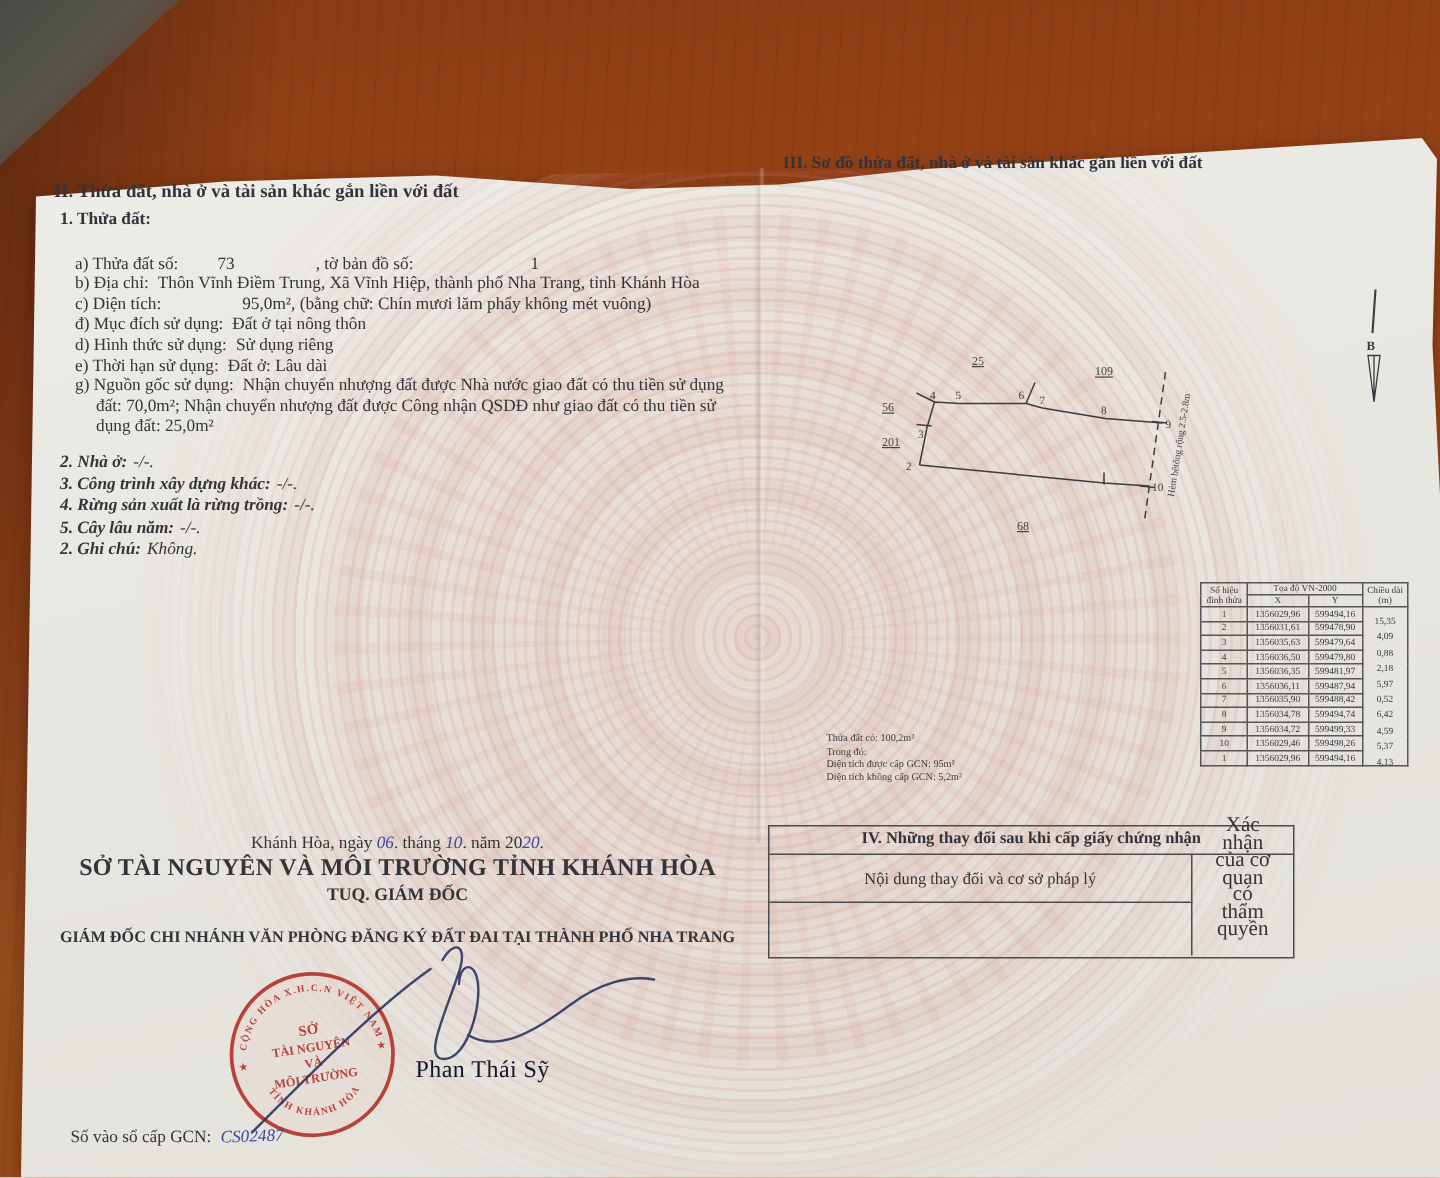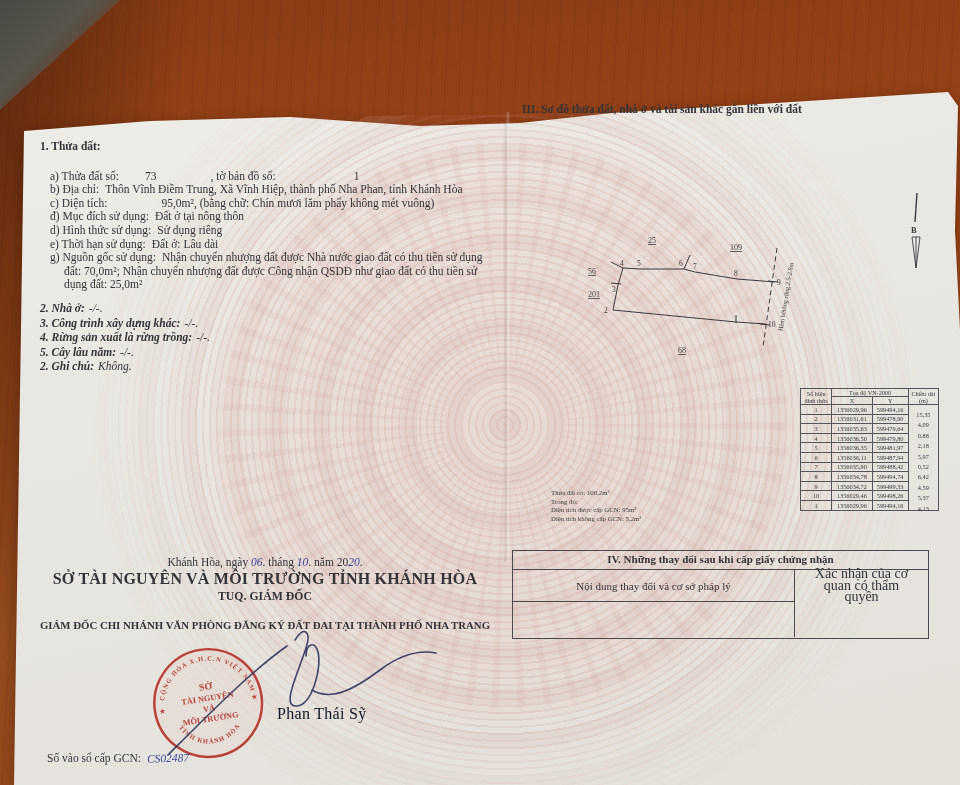--- a/index.html
+++ b/index.html
@@ -83,21 +83,21 @@
   .coord th { font-size:6.2px; }
   .coord td { height:9.6px; font-size:6.3px; }
   .len-cell { vertical-align:top; }
   .len-cell div { height:10.4px; line-height:10.4px; }
   .len-stack { padding-top:5px; }
 
   
   .area-notes { position:absolute; left:551px; top:489px; font-size:6.8px; line-height:8.6px; color:#3a3a40; }
 
   
-  .sec4 { position:absolute; left:512px; top:550px; width:417px; height:89px; border:0.9px solid #4a4a50; }
+  .sec4 { position:absolute; left:512px; top:550px; width:351px; height:89px; border:0.9px solid #4a4a50; }
   .sec4-title { text-align:center; font-weight:bold; font-size:11px; padding-top:2px; height:18px; }
   .sec4-head { display:flex; border-top:0.9px solid #4a4a50; height:32px; }
   .sec4-c1 { flex:0 0 282px; border-right:0.9px solid #4a4a50; display:flex; align-items:center; justify-content:center; font-size:11px; }
   .sec4-c2 { flex:1; display:flex; align-items:center; justify-content:center; text-align:center; font-size:14px; line-height:11.5px; padding:0 14px; }
   .sec4-body { display:flex; height:36px; }
   .sec4-b1 { flex:0 0 282px; border-right:0.9px solid #4a4a50; border-top:0.9px solid #4a4a50; }
   .sec4-b2 { flex:1; }
 
   
   .sig-block { position:absolute; left:30px; top:556px; width:470px; text-align:center; }
@@ -123,29 +123,30 @@
 
 <div class="paper-wrap">
   <div class="paper"></div>
 </div>
 <div class="rings"></div>
 <div class="spokes"></div>
 <div class="crease"></div>
 
 <div class="doc">
 
+  <div class="sec2-title">II. Thửa đất, nhà ở và tài sản khác gắn liền với đất</div>
   <div class="sec3-title">III. Sơ đồ thửa đất, nhà ở và tài sản khác gắn liền với đất</div>
 
   <div class="block">
     <div class="thua-heading">1. Thửa đất:</div>
     <div class="field">
       <span>a) Thửa đất số:</span><span class="sp1"></span><span>73</span><span class="sp2"></span><span>, tờ bản đồ số:</span><span class="sp3"></span><span>1</span>
     </div>
     <div class="field">
-      <span>b) Địa chỉ:</span><span class="v">Thôn Vĩnh Điềm Trung, Xã Vĩnh Hiệp, thành phố Nha Phan, tỉnh Khánh Hòa</span>
+      <span>b) Địa chỉ:</span><span class="v">Thôn Vĩnh Điềm Trung, Xã Vĩnh Hiệp, thành phố Nha Trang, tỉnh Khánh Hòa</span>
     </div>
     <div class="field">
       <span>c) Diện tích:</span><span class="sp2"></span><span>95,0m²</span><span>, (bằng chữ: Chín mươi lăm phẩy không mét vuông)</span>
     </div>
     <div class="field">
       <span>đ) Mục đích sử dụng:</span><span class="v">Đất ở tại nông thôn</span>
     </div>
     <div class="field">
       <span>d) Hình thức sử dụng:</span><span class="v">Sử dụng riêng</span>
     </div>

